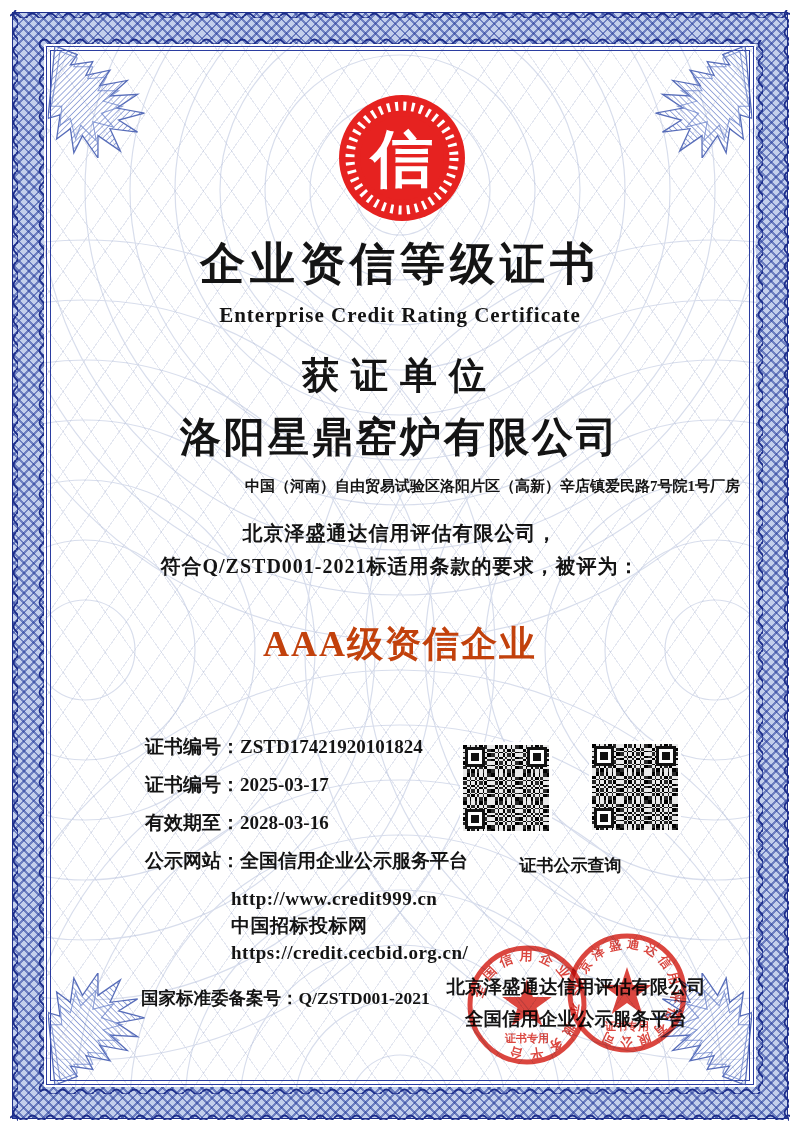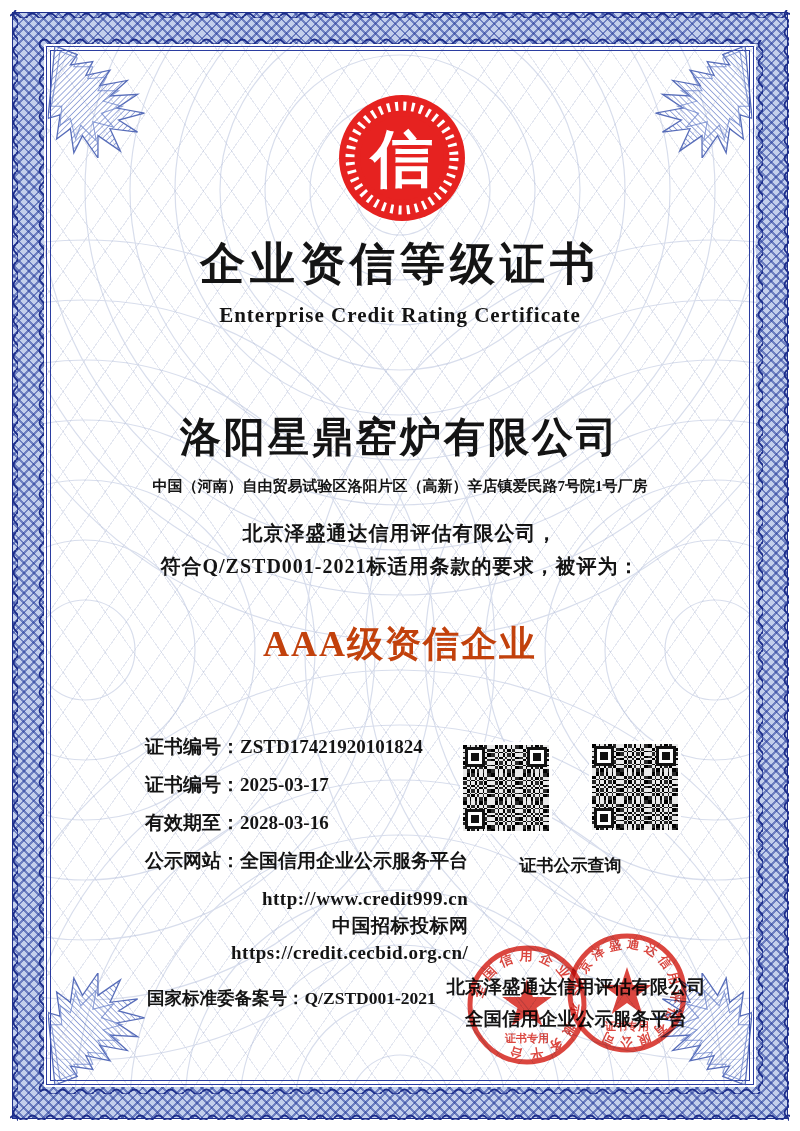--- a/index.html
+++ b/index.html
@@ -31,47 +31,47 @@
 
   
   .cline { position:absolute; left:60px; right:60px; text-align:center; color:#141414; z-index:3; }
   .seal-wrap { position:absolute; left:337px; top:93px; width:130px; height:130px; z-index:3; }
   .aaa-watermark { position:absolute; left:0; right:0; top:148px; text-align:center;
     font-size:88px; font-weight:bold; letter-spacing:16px; color:rgba(255,255,255,.52); z-index:4; }
   .title      { top:234px; font-size:45px; font-weight:900; letter-spacing:5px; }
   .subtitle   { top:303px; font-size:21px; font-weight:bold; letter-spacing:1px; }
   .awd-head   { top:351px; font-size:37px; font-weight:900; letter-spacing:12px; }
   .company    { top:410px; font-size:41px; font-weight:900; letter-spacing:3px; }
-  .address    { top:477px; font-size:15px; font-weight:bold; }
+  .address    { top:477px; font-size:15px; font-weight:bold;text-align:right; }
   .stmt1      { top:520px; font-size:20px; font-weight:bold; letter-spacing:1px; }
   .stmt2      { top:553px; font-size:20px; font-weight:bold; letter-spacing:1px; }
   .rating     { top:620px; font-size:36px; font-weight:900; color:#c2410c; letter-spacing:2px; }
 
   
   .details { position:absolute; left:145px; top:735px; z-index:3; font-size:19px;
     font-weight:bold; color:#141414; }
   .details .row { line-height:23px; margin-bottom:15px; white-space:nowrap; }
-  .details .sub { line-height:23px; margin:4px 0 0 86px; letter-spacing:.5px; white-space:nowrap;text-align:right; }
+  .details .sub { line-height:23px; margin:4px 0 0 86px; letter-spacing:.5px; white-space:nowrap; }
 
   
   .qr { position:absolute; width:86px; height:86px; z-index:3;
     background-image:
       repeating-conic-gradient(#161616 0% 25%, #fff 0% 50%),
       repeating-conic-gradient(#161616 0% 25%, #fff 0% 50%);
     background-size:8px 8px, 14px 14px; background-blend-mode:exclusion;
     box-shadow:0 0 0 3px #fff; }
   .qr1 { left:463px; top:745px; } .qr2 { left:592px; top:744px; }
   .fp { position:absolute; width:20px; height:20px; background:#fff; border:3px solid #111; }
   .fp::after { content:""; position:absolute; inset:3px; background:#111; }
   .fp.a { left:2px; top:2px; } .fp.b { right:2px; top:2px; } .fp.c { left:2px; bottom:2px; }
   .qr-caption { position:absolute; left:448px; top:854px; width:245px; text-align:center;
     font-size:17px; font-weight:bold; color:#141414; z-index:3; }
 
   
-  .filing { position:absolute; left:147px; top:986px; font-size:17.5px; font-weight:bold;
+  .filing { position:absolute; left:141px; top:986px; font-size:17.5px; font-weight:bold;
     color:#141414; z-index:3; white-space:nowrap; }
   .issuer { position:absolute; left:420px; width:312px; text-align:center; font-size:18.5px;
     font-weight:900; color:#141414; z-index:3; white-space:nowrap; }
   .issuer.l1 { top:974px; } .issuer.l2 { top:1006px; }
   .stamp { position:absolute; width:130px; height:130px; z-index:4;
     mix-blend-mode:multiply; opacity:.92; }
   .stamp.left  { left:462px; top:940px; }
   .stamp.right { left:562px; top:928px; }
 </style>
 </head>
@@ -181,20 +181,21 @@
     <svg width="130" height="130" viewBox="0 0 130 130">
       <circle cx="65" cy="65" r="63" fill="#e62220"></circle>
       <circle cx="65" cy="65" r="52" fill="none" stroke="#ffffff" stroke-width="9" stroke-dasharray="3 5.2"></circle>
       <circle cx="65" cy="65" r="44" fill="none" stroke="#e62220" stroke-width="4"></circle>
       <text x="65" y="87" text-anchor="middle" font-size="62" font-weight="bold" fill="#ffffff" font-family="'Liberation Serif','DejaVu Serif',serif">信</text>
     </svg>
   </div>
 
   <div class="cline subtitle">Enterprise Credit Rating Certificate</div>
   <div class="cline title">企业资信等级证书</div>
+  <div class="cline awd-head">获证单位</div>
   <div class="cline company">洛阳星鼎窑炉有限公司</div>
   <div class="cline address">中国（河南）自由贸易试验区洛阳片区（高新）辛店镇爱民路7号院1号厂房</div>
   <div class="cline stmt1">北京泽盛通达信用评估有限公司，</div>
   <div class="cline stmt2">符合Q/ZSTD001-2021标适用条款的要求，被评为：</div>
   <div class="cline rating">AAA级资信企业</div>
 
   <div class="details">
     <div class="row"><span>证书编号：</span><span>ZSTD17421920101824</span></div>
     <div class="row"><span>证书编号：</span><span>2025-03-17</span></div>
     <div class="row"><span>有效期至：</span><span>2028-03-16</span></div>

